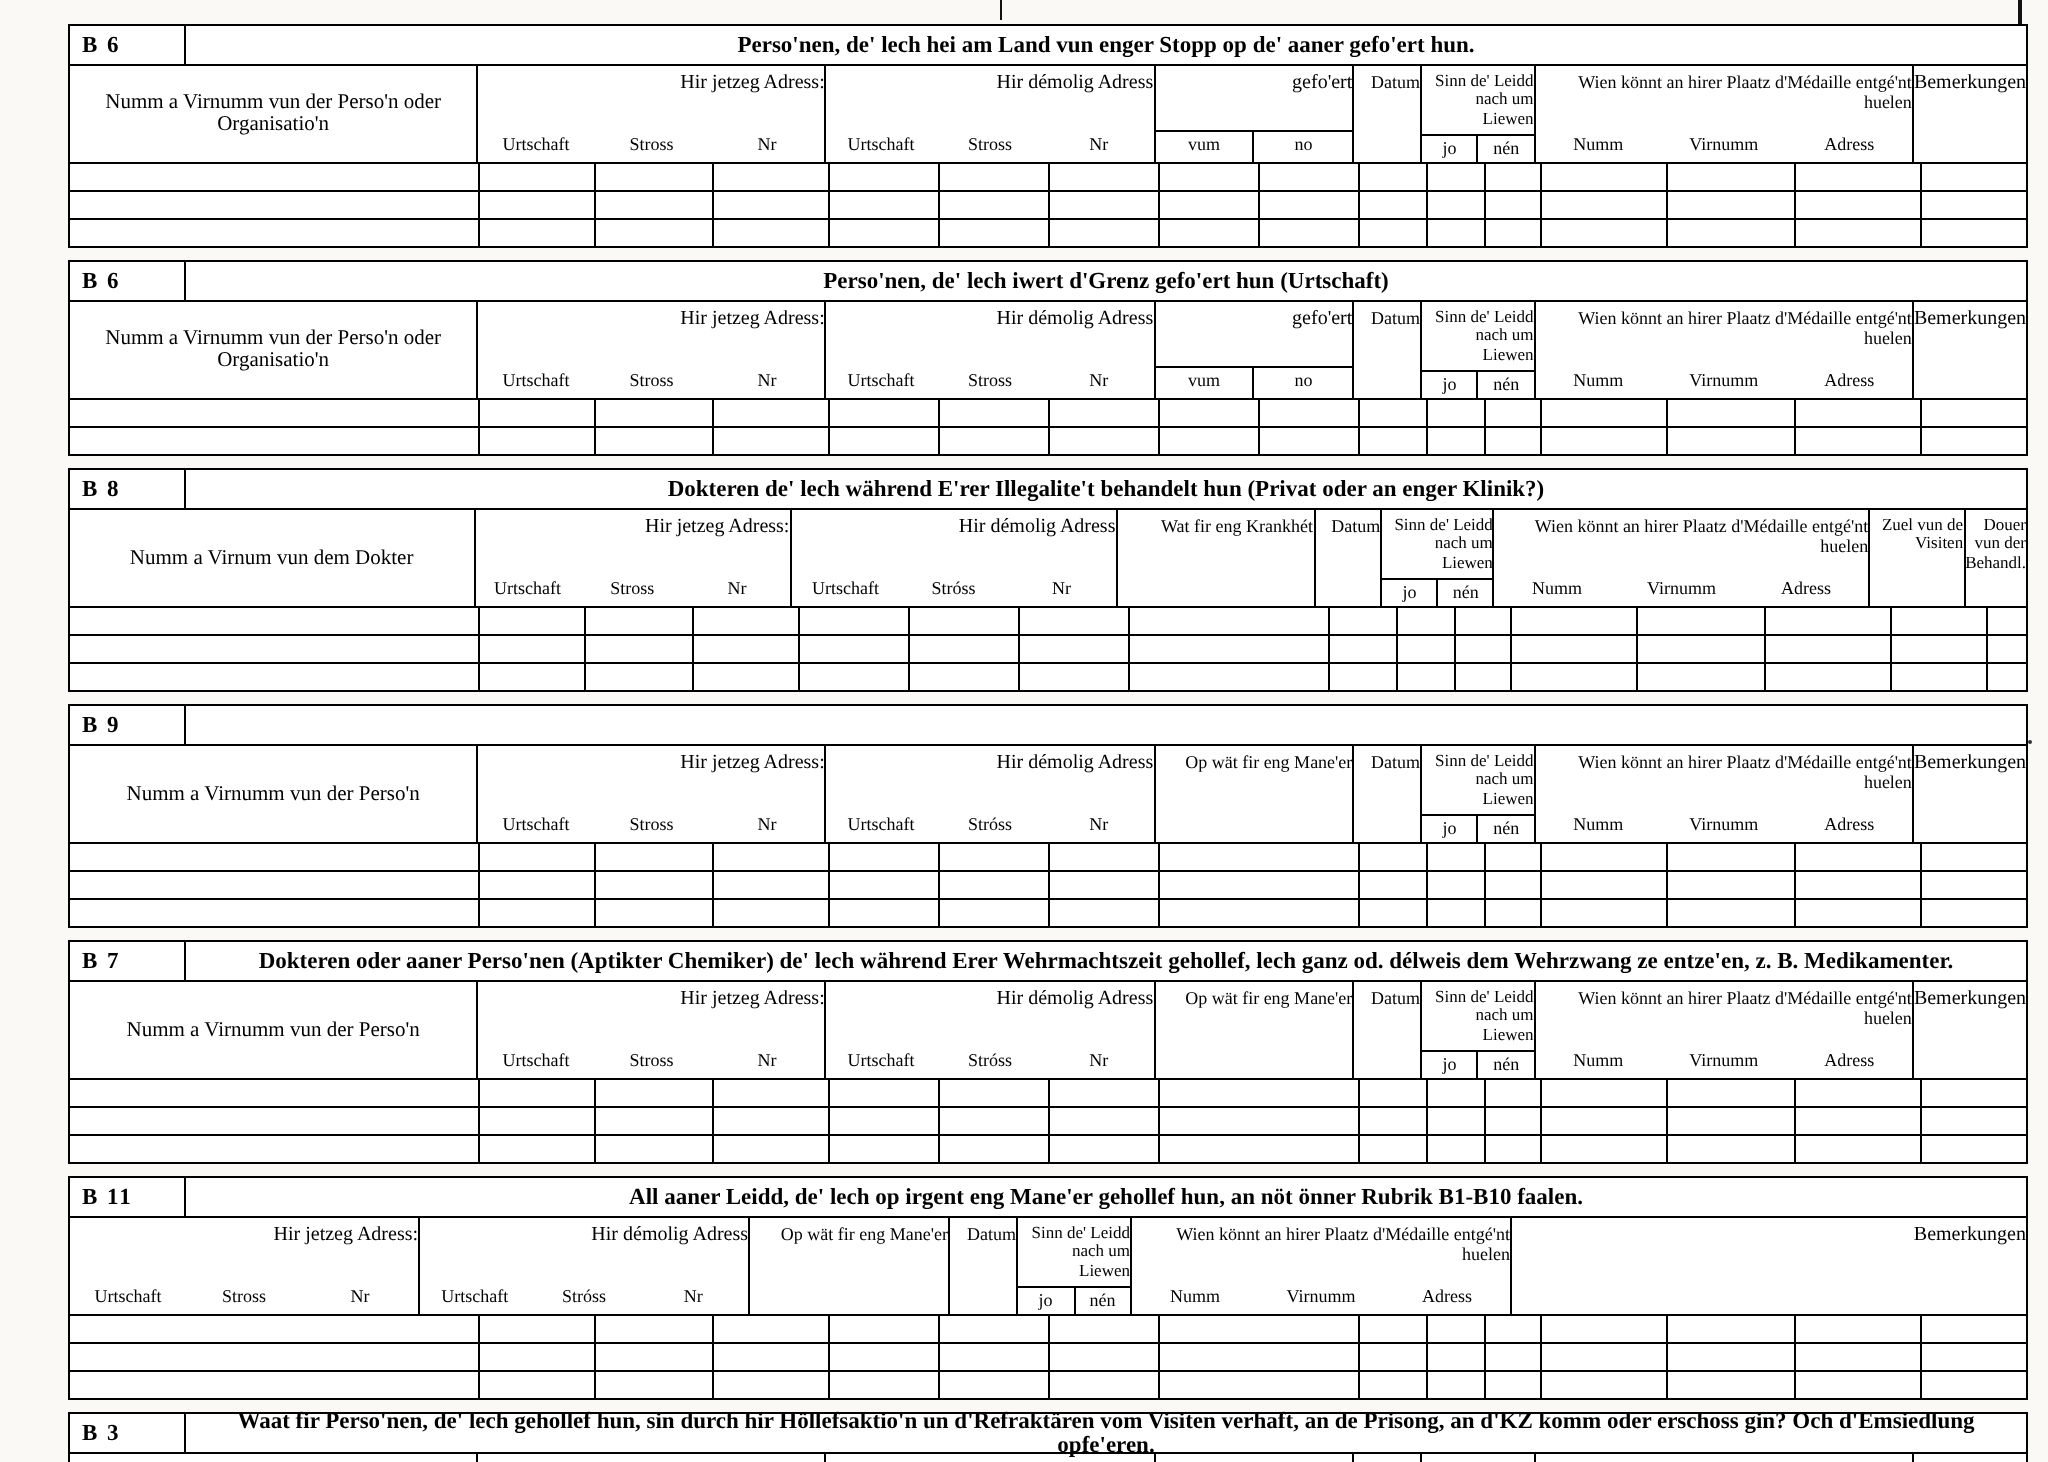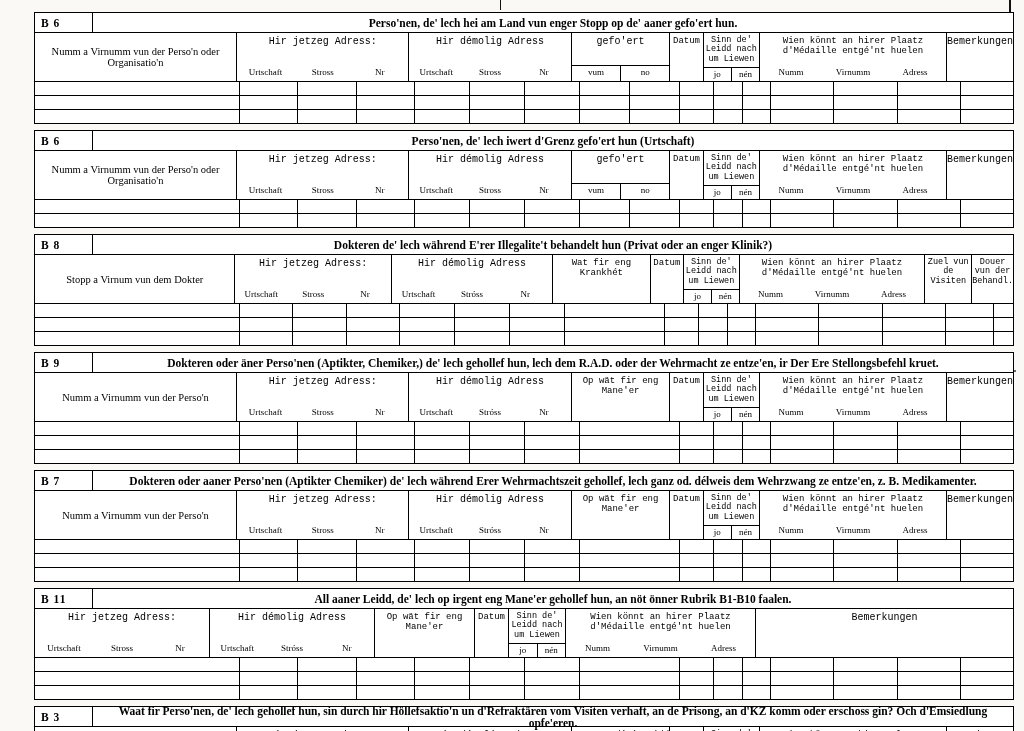--- a/index.html
+++ b/index.html
@@ -63,25 +63,24 @@
     box-sizing:border-box;
     position:relative;
   }
   .col:last-child{border-right:none;}
   .colhdr{
     height:48px;
     position:relative;
     box-sizing:border-box;
   }
   .ctitle{
-    text-align:center;
+    text-align:right;
     font-size:10px;
     padding-top:3px;
     line-height:1.15;
-    font-family:Liberation Mono, monospace;
   }
   .ctitle.small{font-size:9px;}
   .ctitle.tiny{font-size:8.5px;line-height:1.1;}
   .subrow{
     position:absolute;
     left:0;right:0;bottom:4px;
     display:flex;
   }
   .subrow span{
     flex:1;
@@ -485,21 +484,21 @@
         </div>
       </div>
     </div>
 
     <div class="section">
       <div class="sec-head">
         <div class="sec-code">B 8</div>
         <div class="sec-title">Dokteren de' lech während E'rer Illegalite't behandelt hun (Privat oder an enger Klinik?)</div>
       </div>
       <div class="cols">
-        <div class="col namecol" style="width:205px;">Stopp a Virnum vun dem Dokter</div>
+        <div class="col namecol" style="width:205px;">Numm a Virnum vun dem Dokter</div>
         <div class="col" style="width:160px;">
           <div class="colhdr">
             <div class="ctitle">Hir jetzeg Adress:</div>
             <div class="subrow">
               <span>Urtschaft</span>
               <span>Stross</span>
               <span>Nr</span>
             </div>
           </div>
         </div>
@@ -655,21 +654,20 @@
             </div>
           <div class="dcell" style="width:48px;"></div>
           <div class="dcell" style="flex:1;"></div>
         </div>
       </div>
     </div>
 
     <div class="section">
       <div class="sec-head">
         <div class="sec-code">B 9</div>
-        <div class="sec-title">Dokteren oder äner Perso'nen (Aptikter, Chemiker,) de' lech gehollef hun, lech dem R.A.D. oder der Wehrmacht ze entze'en, ir Der Ere Stellongsbefehl kruet.</div>
       </div>
       <div class="cols">
         <div class="col namecol" style="width:205px;">Numm a Virnumm vun der Perso'n</div>
         <div class="col" style="width:175px;">
           <div class="colhdr">
             <div class="ctitle">Hir jetzeg Adress:</div>
             <div class="subrow">
               <span>Urtschaft</span>
               <span>Stross</span>
               <span>Nr</span>

